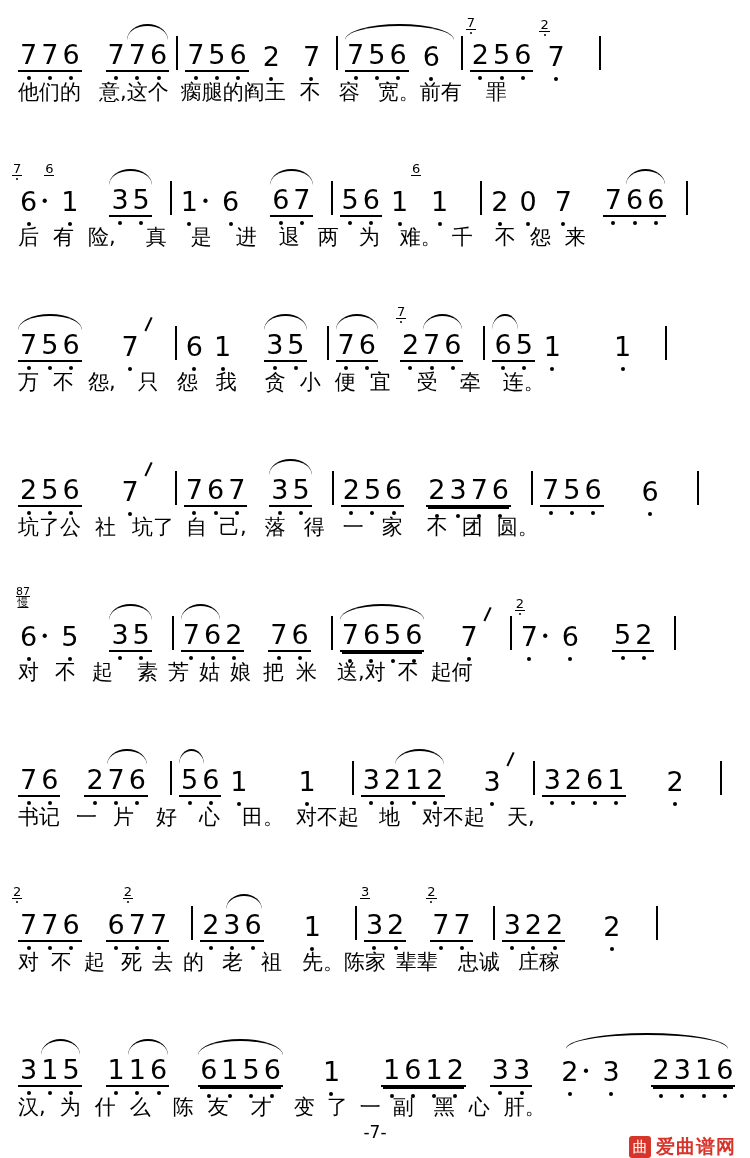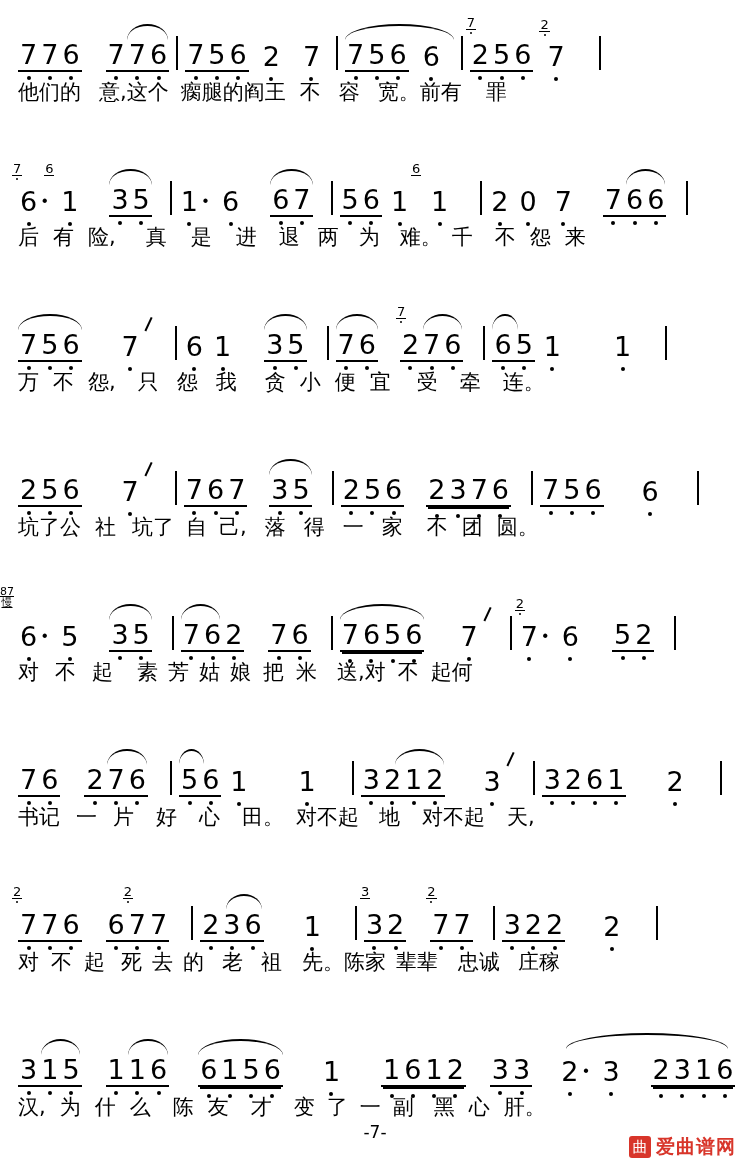--- a/index.html
+++ b/index.html
@@ -475,21 +475,21 @@
       <span class="ly" style="margin-left:18px;">家</span>
       <span class="ly" style="margin-left:24px;">不</span>
       <span class="ly" style="margin-left:14px;">团</span>
       <span class="ly" style="margin-left:14px;">圆</span>
       <span class="ly">。</span>
     </div>
   </div>
 
   <div class="system">
     <div class="notes-row" style="position:relative;">
-      <span class="tempo" style="top:-4px;left:0;text-decoration:underline;">
+      <span class="tempo" style="top:-4px;left:16px;text-decoration:underline;">
         <span>87</span><br><span>慢</span>
       </span>
       <span class="measure">
         <span class="note dotlow">6</span>
         <span class="dur-dot">·</span>
         <span class="note sp dotlow">5</span>
         <span class="grp b1" style="margin-left:22px;position:relative;">
           <span class="slur"></span>
           <span class="note dotlow">3</span>
           <span class="note dotlow">5</span>

